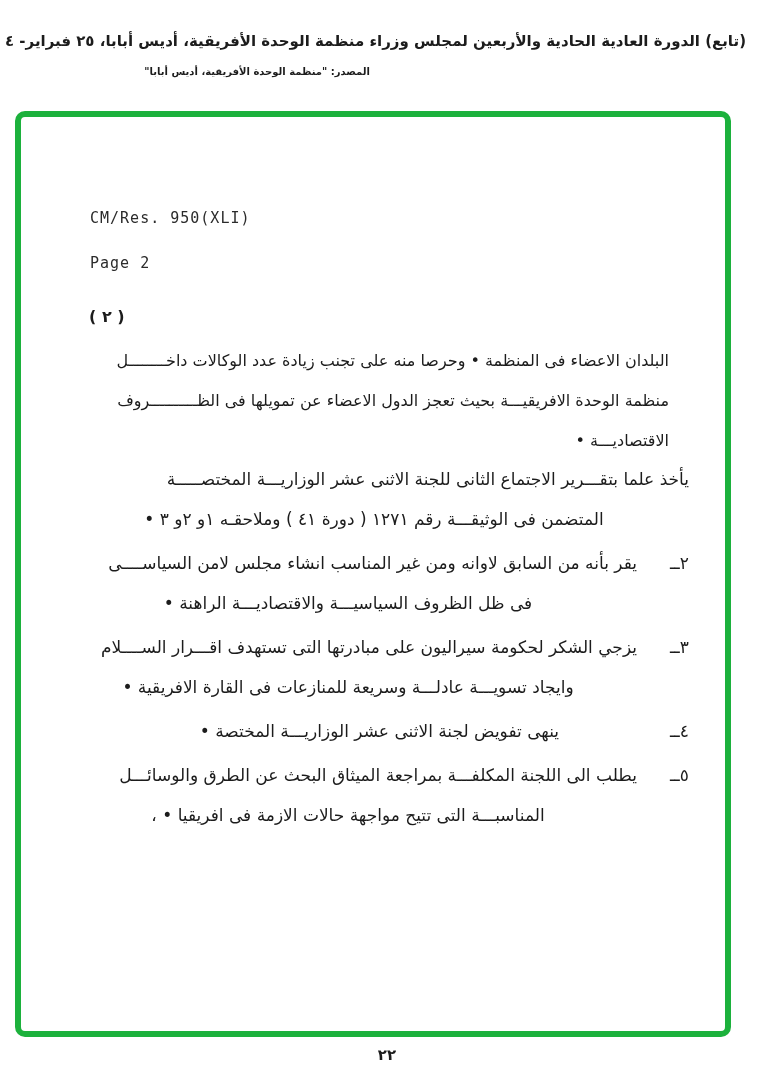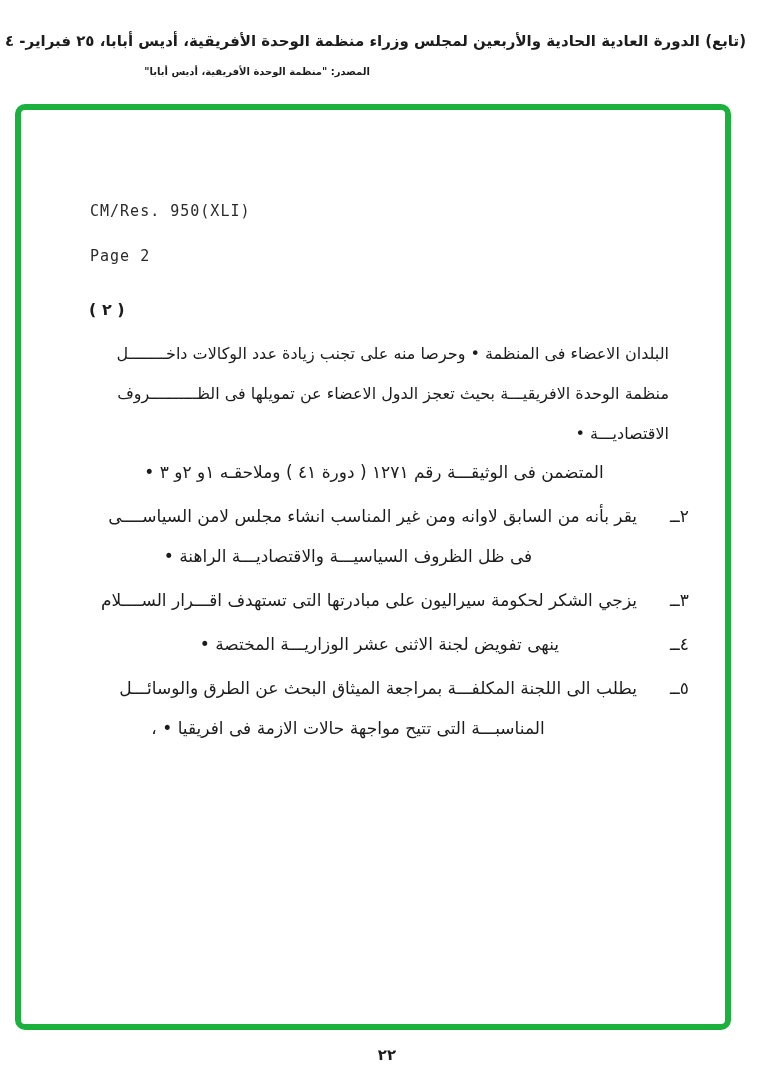--- a/index.html
+++ b/index.html
@@ -14,21 +14,21 @@
     position:absolute;top:30px;left:12px;right:12px;
     text-align:right;font-weight:bold;font-size:15px;line-height:22px;
     white-space:nowrap;
   }
   .hdr-line2{
     position:absolute;top:66px;left:170px;width:200px;
     text-align:center;font-weight:bold;font-size:10px;white-space:nowrap;
   }
   
   .doc-frame{
-    position:absolute;left:15px;top:104px;width:716px;height:926px;
+    position:absolute;left:15px;top:111px;width:716px;height:926px;
     border:6px solid #1cb13c;border-radius:10px;box-sizing:border-box;
     background:#ffffff;
   }
   
   .ref-block{
     position:absolute;left:69px;top:92px;
     font-family:"DejaVu Sans Mono", monospace;
     font-size:15px;color:#2b2b2b;letter-spacing:1px;
   }
   .ref-block .pageno{margin-top:27px;}
@@ -80,34 +80,36 @@
 
   <div class="intro">
     <div class="line">البلدان الاعضاء فى المنظمة •  وحرصا منه على تجنب  زيادة عدد الوكالات  داخــــــــل</div>
     <div class="line">منظمة الوحدة الافريقيـــة بحيث تعجز الدول الاعضاء عن تمويلها فى الظــــــــــروف</div>
     <div class="line">الاقتصاديـــة •</div>
   </div>
 
   <ol class="items">
     <li class="item">
       <div class="item-text">
+        <div class="line">يأخذ علما بتقـــرير الاجتماع الثانى للجنة الاثنى عشر الوزاريـــة المختصـــــة</div>
         <div class="line centered">المتضمن فى  الوثيقـــة رقم ١٢٧١ ( دورة ٤١ ) وملاحقـه ١و ٢و ٣ •</div>
       </div>
     </li>
     <li class="item">
       <span class="num">٢ــ</span>
       <div class="item-text">
         <div class="line">يقر بأنه من السابق لاوانه ومن  غير المناسب انشاء مجلس لامن السياســــى</div>
         <div class="line centered">فى  ظل الظروف السياسيـــة والاقتصاديـــة الراهنة •</div>
       </div>
     </li>
     <li class="item">
       <span class="num">٣ــ</span>
       <div class="item-text">
         <div class="line">يزجي  الشكر لحكومة سيراليون على مبادرتها التى تستهدف  اقـــرار الســــلام</div>
+        <div class="line centered">وايجاد  تسويـــة عادلـــة وسريعة للمنازعات فى القارة الافريقية •</div>
       </div>
     </li>
     <li class="item">
       <span class="num">٤ــ</span>
       <div class="item-text">
         <div class="line indent">ينهى  تفويض  لجنة الاثنى عشر الوزاريـــة المختصة •</div>
       </div>
     </li>
     <li class="item">
       <span class="num">٥ــ</span>

